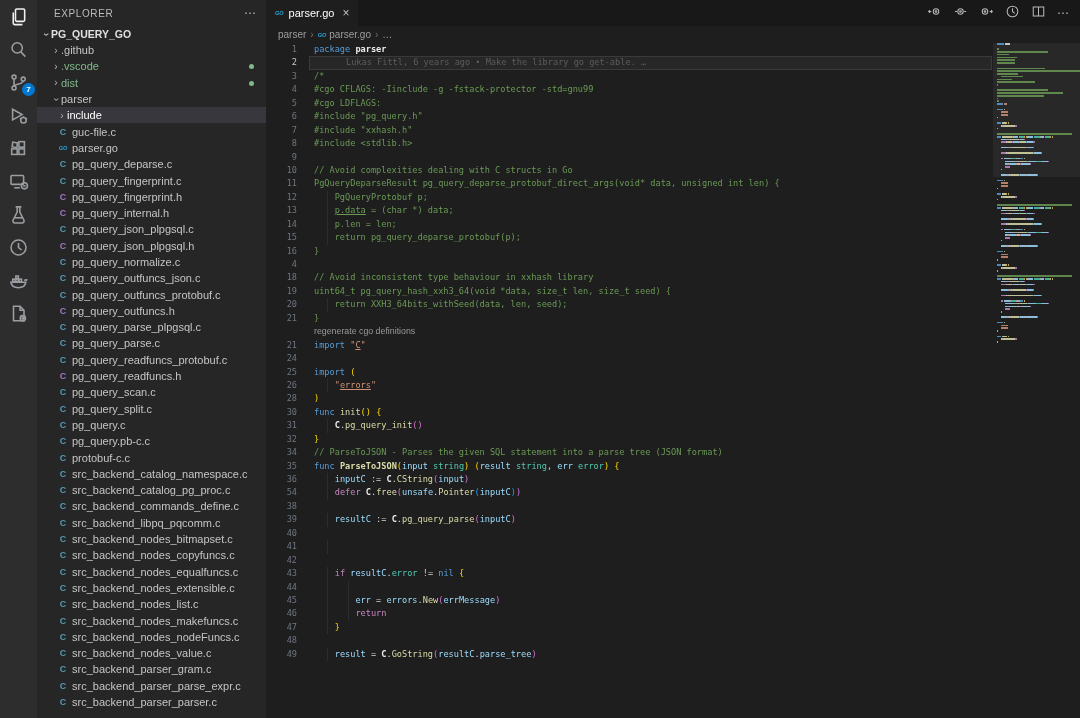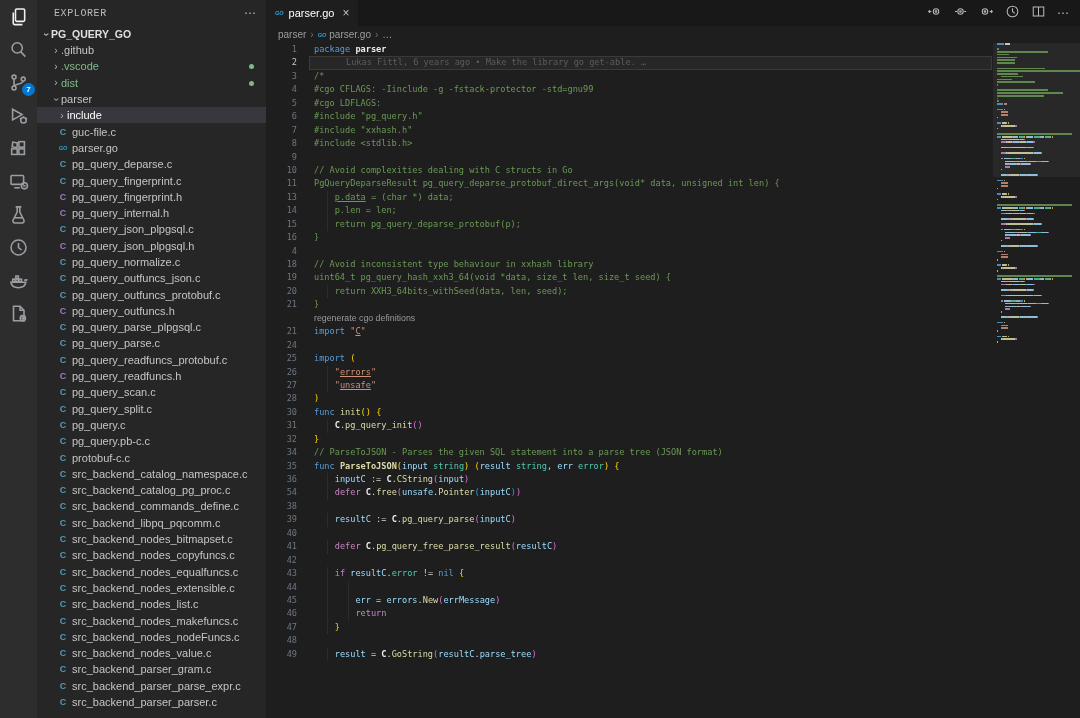--- a/index.html
+++ b/index.html
@@ -11,21 +11,21 @@
   .activitybar { position:absolute; left:0; top:0; bottom:0; width:37px; background:#2d2d2d; z-index:5; }
   .ab-item { height:33px; display:flex; align-items:center; justify-content:center; position:relative; color:#9a9da1; cursor:pointer; }
   .ab-item.active { color:#f0f0f0; }
   .ab-item svg { width:21px; height:21px; stroke:currentColor; fill:none; stroke-width:1.2; }
   .ab-badge { position:absolute; right:2px; bottom:3px; min-width:13px; height:13px; border-radius:8px;
     background:#0078d4; color:#fff; font-size:8px; display:flex; align-items:center; justify-content:center; font-weight:bold; }
 
   
   .sidebar { position:absolute; left:37px; top:0; bottom:0; width:229px; background:#262626; z-index:4; color:#c5c5c5; }
   .sb-header { height:26px; display:flex; align-items:center; padding:0 10px 0 17px; }
-  .sb-title { font-size:10px; letter-spacing:.6px; color:#bbbbbb; flex:1;font-family:Liberation Mono, monospace; }
+  .sb-title { font-size:10px; letter-spacing:.6px; color:#bbbbbb; flex:1; }
   .sb-more { color:#bbbbbb; font-size:12px; cursor:pointer; }
   .sb-section { height:16px; display:flex; align-items:center; font-weight:bold; font-size:10.5px; color:#e0e0e0; padding-left:4px; cursor:pointer; }
   .tree { position:absolute; top:42px; left:0; right:0; bottom:0; overflow:hidden; }
   .t-row { height:16.3px; display:flex; align-items:center; font-size:11px; cursor:pointer; position:relative; }
   .t-row.sel { background:#37373d; color:#ffffff; }
   .t-row.git { color:#81b88b; }
   .chev { width:10px; font-size:10px; color:#b0b0b0; display:inline-block; text-align:center; flex:0 0 10px; }
   .chev.open { transform:rotate(90deg); }
   .ficon { width:12px; flex:0 0 12px; text-align:center; font-weight:bold; font-size:9px; margin-right:3px; }
   .ficon.c { color:#519aba; } .ficon.h { color:#a074c4; }
@@ -422,20 +422,25 @@
         </div>
         <div class="cline">
           <span class="ln">10</span>
           <span class="ct"><span class="m">// Avoid complexities dealing with C structs in Go</span></span>
         </div>
         <div class="cline">
           <span class="ln">11</span>
           <span class="ct"><span class="m">PgQueryDeparseResult pg_query_deparse_protobuf_direct_args(void* data, unsigned int len) {</span></span>
         </div>
         <div class="cline">
+          <span class="ln">12</span>
+          <span class="guide" style="left: 61px;"></span>
+          <span class="ct"><span class="m">    PgQueryProtobuf p;</span></span>
+        </div>
+        <div class="cline">
           <span class="ln">13</span>
           <span class="guide" style="left: 61px;"></span>
           <span class="ct"><span class="m">    </span><span class="mu">p.data</span><span class="m"> = (char *) data;</span></span>
         </div>
         <div class="cline">
           <span class="ln">14</span>
           <span class="guide" style="left: 61px;"></span>
           <span class="ct"><span class="m">    p.len = len;</span></span>
         </div>
         <div class="cline">
@@ -480,25 +485,20 @@
         <div class="cline">
           <span class="ln">25</span>
           <span class="ct"><span class="k">import</span><span class="p"> </span><span class="g">(</span></span>
         </div>
         <div class="cline">
           <span class="ln">26</span>
           <span class="guide" style="left: 61px;"></span>
           <span class="ct"><span class="p">    </span><span class="s">"</span><span class="su">errors</span><span class="s">"</span></span>
         </div>
         <div class="cline">
-          <span class="ln">27</span>
-          <span class="guide" style="left: 61px;"></span>
-          <span class="ct"><span class="p">    </span><span class="s">"</span><span class="su">unsafe</span><span class="s">"</span></span>
-        </div>
-        <div class="cline">
           <span class="ln">28</span>
           <span class="ct"><span class="g">)</span></span>
         </div>
         <div class="cline">
           <span class="ln">30</span>
           <span class="ct"><span class="k">func</span><span class="p"> </span><span class="f">init</span><span class="g">()</span><span class="p"> </span><span class="g">{</span></span>
         </div>
         <div class="cline">
           <span class="ln">31</span>
           <span class="guide" style="left: 61px;"></span>
@@ -535,21 +535,20 @@
           <span class="guide" style="left: 61px;"></span>
           <span class="ct"><span class="p">    </span><span class="v">resultC</span><span class="p"> := </span><span class="pb">C</span><span class="p">.</span><span class="f">pg_query_parse</span><span class="q">(</span><span class="v">inputC</span><span class="q">)</span></span>
         </div>
         <div class="cline">
           <span class="ln">40</span>
           <span class="ct"></span>
         </div>
         <div class="cline">
           <span class="ln">41</span>
           <span class="guide" style="left: 61px;"></span>
-          <span class="ct"><span class="p">    </span><span class="c">defer</span><span class="p"> </span><span class="pb">C</span><span class="p">.</span><span class="f">pg_query_free_parse_result</span><span class="q">(</span><span class="v">resultC</span><span class="q">)</span></span>
         </div>
         <div class="cline">
           <span class="ln">42</span>
           <span class="ct"></span>
         </div>
         <div class="cline">
           <span class="ln">43</span>
           <span class="guide" style="left: 61px;"></span>
           <span class="ct"><span class="p">    </span><span class="c">if</span><span class="p"> </span><span class="v">resultC</span><span class="p">.</span><span class="t">error</span><span class="p"> != </span><span class="k">nil</span><span class="p"> </span><span class="g">{</span></span>
         </div>

